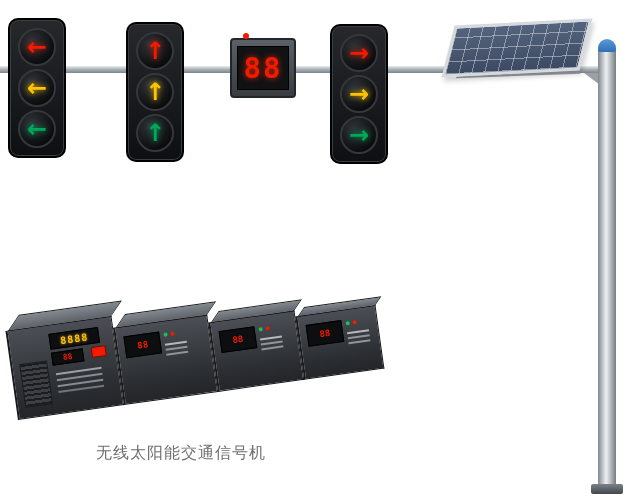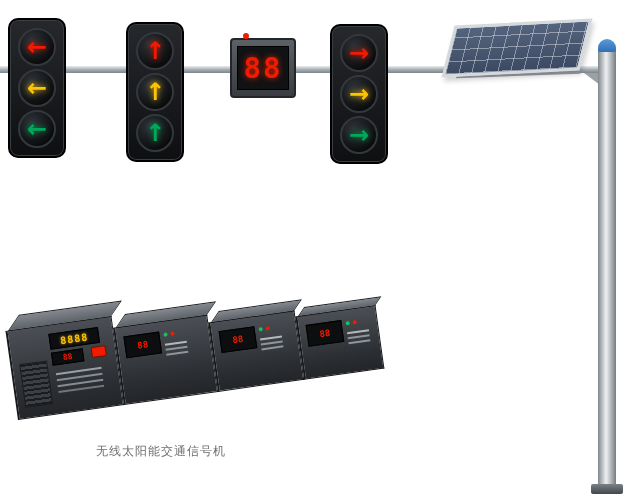--- a/index.html
+++ b/index.html
@@ -83,21 +83,21 @@
   .m1 .tline{position:absolute;left:42px;top:48px;width:46px;height:2px;background:#9aa0a6;
        box-shadow:0 6px 0 #868c92,0 12px 0 #868c92,0 18px 0 #70767c;}
   .mini{position:absolute;left:7px;top:9px;width:34px;height:20px;font-size:9px;
        color:var(--color-red,#f21b00);}
   .dots{position:absolute;left:47px;top:11px;display:flex;gap:3px;}
   .dot{width:4px;height:4px;border-radius:50%;}
   .dot.g{background:#18c25a;} .dot.r{background:var(--color-red,#f21b00);}
   .mlines{position:absolute;left:47px;top:22px;width:22px;height:2px;background:#b3b8bd;
        box-shadow:0 5px 0 #8f959a,0 10px 0 #8f959a;}
 
-  .caption{position:absolute;left:96px;top:443px;font-size:12px;color:#6e6e6e;letter-spacing:1px;z-index:4;}
+  .caption{position:absolute;left:96px;top:443px;font-size:16px;color:#6e6e6e;letter-spacing:1px;z-index:4;}
 </style>
 </head>
 <body>
 
 <div class="stage">
 
   <div class="arm"></div>
   <div class="arm-bracket"></div>
   <div class="pole"></div>
   <div class="pole-cap"></div>

